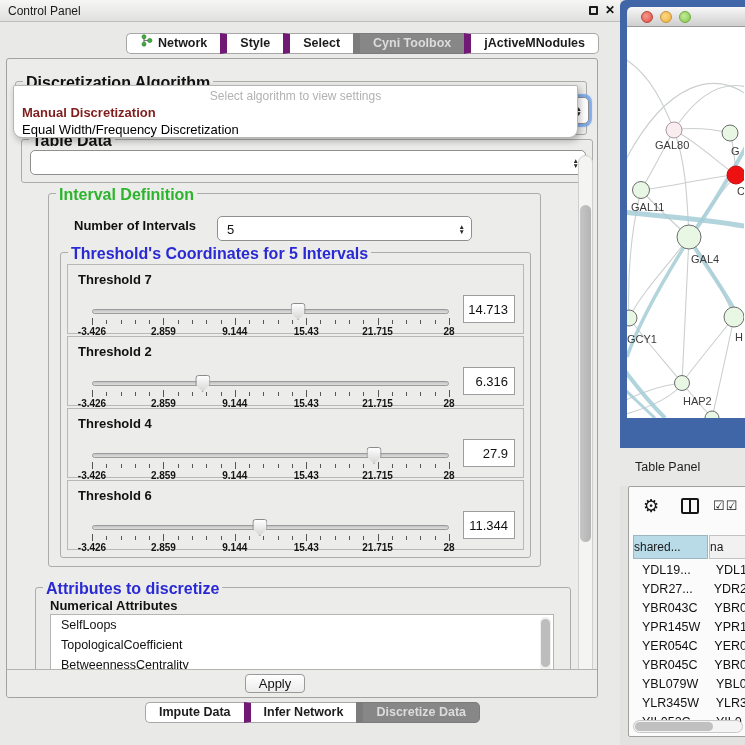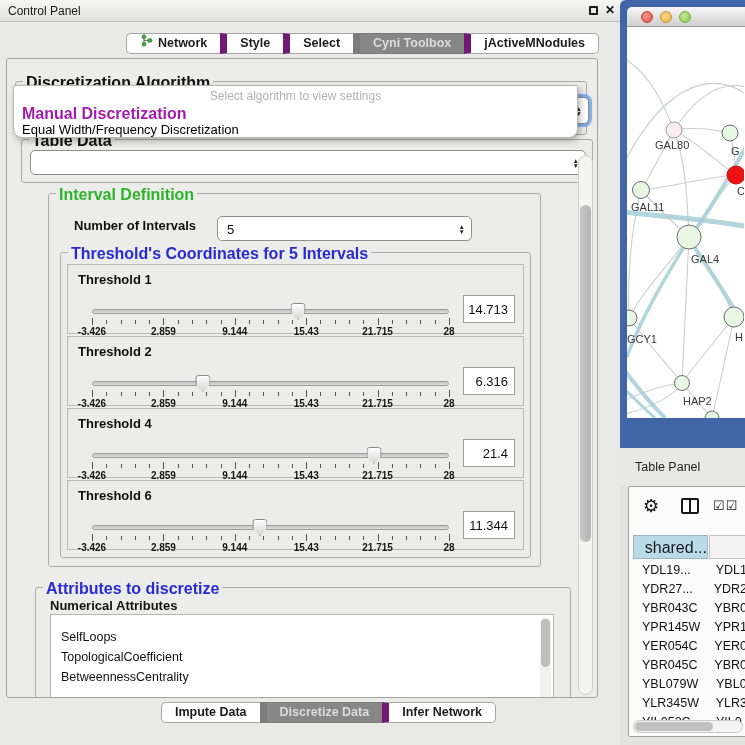--- a/index.html
+++ b/index.html
@@ -15,40 +15,40 @@
   #close-icon { position:absolute; right:5px; top:3px; font-size:12px; font-weight:bold; color:#111; }
 
   .tabgroup { display:flex; height:21px; }
   .tab { background:#fff; border-top:1px solid #a7a7a7; border-bottom:1px solid #a7a7a7;
     font-size:12.5px; font-weight:bold; color:#1c1c1c; line-height:19px; padding:0 13px; white-space:nowrap;
     border-left:7px solid #701a75; display:flex; align-items:center; gap:5px; }
   .tab:first-child { border-left:1px solid #a7a7a7; border-radius:5px 0 0 5px; }
   .tab:last-child { border-right:1px solid #a7a7a7; border-radius:0 5px 5px 0; }
   .tab.selected { background:#878787; color:#dcdcdc; border-color:#7c7c7c; }
   #top-tabs { position:absolute; left:85px; top:33px;margin-left:41px; }
-  #bottom-tabs { position:absolute; left:145px; top:702px;margin-left:16px; }
+  #bottom-tabs { position:absolute; left:145px; top:702px; }
 
   
   #cp-content { position:absolute; left:6px; top:58px; width:592px; height:640px;
     border:1px solid #a2a2a0; border-radius:3px; background:#ececea; overflow:hidden; }
   .grp { position:absolute; border:1px solid #acacaa; border-radius:3px; }
   .gt { position:absolute; top:-8px; left:7px; background:#ececea; padding:0 3px;
     font-size:16px; font-weight:bold; white-space:nowrap; }
   .gt.green { color:#2cb52c; } .gt.blue { color:#2a2ad4; }
 
   .combo { position:absolute; background:#fff; border:1px solid #8f8f8f; border-radius:5px; }
   .combo .ctxt { position:absolute; left:9px; top:50%; transform:translateY(-50%); font-size:13px; color:#101010; white-space:nowrap; }
   .stepper { position:absolute; right:6px; top:50%; transform:translateY(-50%); display:flex; flex-direction:column; gap:0; color:#2a2a2a; font-size:6.5px; line-height:5px; text-align:center; }
   .focusring { box-shadow:0 0 1px 3px rgba(104,158,233,.8); }
 
   
   #algo-popup { position:absolute; left:6px; top:26px; width:565px; height:53px; background:#fff;
     border:1px solid #b6b6b6; border-radius:2px 2px 9px 9px; box-shadow:2px 3px 7px rgba(0,0,0,.28); z-index:60; }
   #algo-popup .ph { position:absolute; left:0; right:0; top:3px; text-align:center; color:#b2b2b2; font-size:12px; }
-  #algo-popup .it1 { position:absolute; left:8px; top:19px; font-size:16px; font-weight:bold; color:#a21caf; }
+  #algo-popup .it1 { position:absolute; left:8px; top:19px; font-size:13px; font-weight:bold; color:#7f1d1d; }
   #algo-popup .it2 { position:absolute; left:8px; top:36px; font-size:13px; color:#000; }
 
   
   #thr-rows { position:absolute; left:6px; top:11px; right:6px; bottom:7px; display:flex; flex-direction:column; gap:2px; }
   .th-row { position:relative; flex:1; border:1px solid #b8b8b6; background:#ececea; }
   .th-label { position:absolute; left:10px; top:7px; font-size:13px; font-weight:bold; }
   .slider { position:absolute; left:24px; top:39px; width:357px; height:30px; }
   .track { position:absolute; left:0; right:0; top:5px; height:5px; border:1px solid #9b9b9b; border-radius:3px;
     background:linear-gradient(#c3c3c3,#dedede); }
   .tick { position:absolute; width:1px; background:#555; }
@@ -57,21 +57,21 @@
   .tlab { position:absolute; top:22px; transform:translateX(-50%); font-size:10px; font-weight:bold; color:#151515; white-space:nowrap; }
   .thumb { position:absolute; top:-1px; width:15px; height:17px; transform:translateX(-50%);
     background:linear-gradient(#fefefe,#d6d6d6); border:1px solid #8b8b8b;
     clip-path:polygon(8% 0,92% 0,100% 12%,100% 55%,50% 100%,0 55%,0 12%); border-radius:3px 3px 0 0; }
   .th-value { position:absolute; right:8px; top:30px; width:52px; height:28px; background:#fff;
     border:1px solid #9d9d9d; font-size:13px; line-height:27px; text-align:right; padding-right:6px; }
 
   
   #attr-list { position:absolute; left:14px; top:26px; width:504px; height:200px; background:#fff; border:1px solid #b5b5b3; }
   #attr-list .li { font-size:12.5px; line-height:20px; padding-left:10px; color:#111; }
-  #attr-list .li:first-child { padding-top:12px; }
+  #attr-list .li:first-child { padding-top:0; }
   #attr-scroll { position:absolute; right:2px; top:2px; width:11px; height:120px; background:#f1f1f1; border-radius:5px; }
   #attr-thumb { position:absolute; left:1px; top:2px; width:9px; height:48px; background:#bdbdbd; border-radius:5px; }
 
   
   #cp-scrollbar { position:absolute; left:571px; top:96px; width:15px; height:540px; background:#f4f4f2;
     border:1px solid #cfcfcd; border-radius:8px; }
   #cp-scrollthumb { position:absolute; left:1px; width:11px; top:49px; height:337px;
     background:linear-gradient(90deg,#c6c6c6,#b4b4b4); border-radius:6px; }
 
   #apply-bar { position:absolute; left:0; right:0; bottom:0; height:28px; border-top:1px solid #b3b3b1; background:#ececea; }
@@ -90,21 +90,21 @@
 
   #tp-strip { position:absolute; left:620px; top:448px; width:125px; height:38px; background:#e8e8e6; }
   #tp-title { position:absolute; left:15px; top:12px; font-size:12.5px; color:#1d1d1d; }
   #table-box { position:absolute; left:628px; top:486px; width:120px; height:251px; background:#fbfbfb;
     border:1px solid #a0a09e; border-radius:2px; }
   #tp-toolbar { position:absolute; left:0; top:0; right:0; height:44px; }
   #gear-icon { position:absolute; left:14px; top:8px; font-size:18px; color:#161616; }
   #split-icon { position:absolute; left:52px; top:11px; width:18px; height:16px; border:2px solid #161616; border-radius:2px; }
   #split-icon::after { content:""; position:absolute; left:6px; top:0; bottom:0; width:2px; background:#161616; }
   #check-icons { position:absolute; left:84px; top:11px; font-size:13px; color:#161616; letter-spacing:1px; }
-  .hcell { position:absolute; top:0; height:24px; font-size:16px; line-height:23px; text-align:right; color:#1a1a1a; }
+  .hcell { position:absolute; top:0; height:24px; font-size:12px; line-height:23px; text-align:left; color:#1a1a1a; }
   #tp-header { position:absolute; left:4px; right:0; top:48px; height:24px; }
   #hc1 { left:0; width:75px; background:#b9dbe8; border:1px solid #9fb6c0; }
   #hc2 { left:76px; width:70px; background:#f1f1f1; border:1px solid #c2c2c2; }
   #tp-rows { position:absolute; left:4px; top:74px; right:0; bottom:0; overflow:hidden; }
   .trow { display:flex; height:19px; font-size:12.5px; line-height:19px; }
   .tc1 { width:75px; padding-left:9px; white-space:nowrap; }
   .tc2 { padding-left:8px; white-space:nowrap; }
   #tp-hscroll { position:absolute; left:4px; bottom:3px; width:110px; height:13px; background:#f4f4f4;
     border:1px solid #c8c8c8; border-radius:7px; }
   #tp-hthumb { position:absolute; left:1px; top:1px; width:78px; height:9px; background:#c0c0c0; border-radius:5px; }
@@ -190,21 +190,21 @@
             <span>▲</span>
             <span>▼</span>
           </span>
       </div>
 
       <div class="grp" style="left:11px; top:58px; width:471px; height:306px;">
         <span class="gt blue">Threshold's Coordinates for 5 Intervals</span>
 
         <div id="thr-rows">
             <div class="th-row">
-            <div class="th-label">Threshold 1</div>
+            <div class="th-label">Threshold 7</div>
             <div class="slider">
               <div class="track"></div>
               <div class="ticks">
                   <div class="tick major" style="left: 0%;"></div>
                   <div class="tick" style="left: 4%;"></div>
                   <div class="tick" style="left: 8%;"></div>
                   <div class="tick" style="left: 12%;"></div>
                   <div class="tick" style="left: 16%;"></div>
                   <div class="tick major" style="left: 20%;"></div>
                   <div class="tick" style="left: 24%;"></div>
@@ -319,21 +319,21 @@
               <div class="tick-labels">
                   <span class="tlab" style="left: 0%;">-3.426</span>
                   <span class="tlab" style="left: 20%;">2.859</span>
                   <span class="tlab" style="left: 40%;">9.144</span>
                   <span class="tlab" style="left: 60%;">15.43</span>
                   <span class="tlab" style="left: 80%;">21.715</span>
                   <span class="tlab" style="left: 100%;">28</span>
                 </div>
               <div class="thumb" style="left: 78.9983%;"></div>
             </div>
-            <div class="th-value">21.4</div>
+            <div class="th-value">27.9</div>
           </div>
             <div class="th-row">
             <div class="th-label">Threshold 6</div>
             <div class="slider">
               <div class="track"></div>
               <div class="ticks">
                   <div class="tick major" style="left: 0%;"></div>
                   <div class="tick" style="left: 4%;"></div>
                   <div class="tick" style="left: 8%;"></div>
                   <div class="tick" style="left: 12%;"></div>
@@ -388,31 +388,34 @@
         <div id="attr-scroll">
             <div id="attr-thumb"></div>
           </div>
       </div>
     </div>
 
     <div id="cp-scrollbar">
       <div id="cp-scrollthumb"></div>
     </div>
 
+    <div id="apply-bar">
+      <div id="apply-btn">Apply</div>
+    </div>
   </div>
 
   <div id="bottom-tabs" class="tabgroup">
       <div class="tab">
       <span>Impute Data</span>
     </div>
+      <div class="tab">
+      <span>Infer Network</span>
+    </div>
       <div class="tab selected">
       <span>Discretize Data</span>
-    </div>
-      <div class="tab">
-      <span>Infer Network</span>
     </div>
     </div>
 </div>
 
 <div id="net-window">
   <div id="net-titlebar">
     <span id="light-red" class="light"></span>
     <span id="light-yellow" class="light"></span>
     <span id="light-green" class="light"></span>
   </div>

